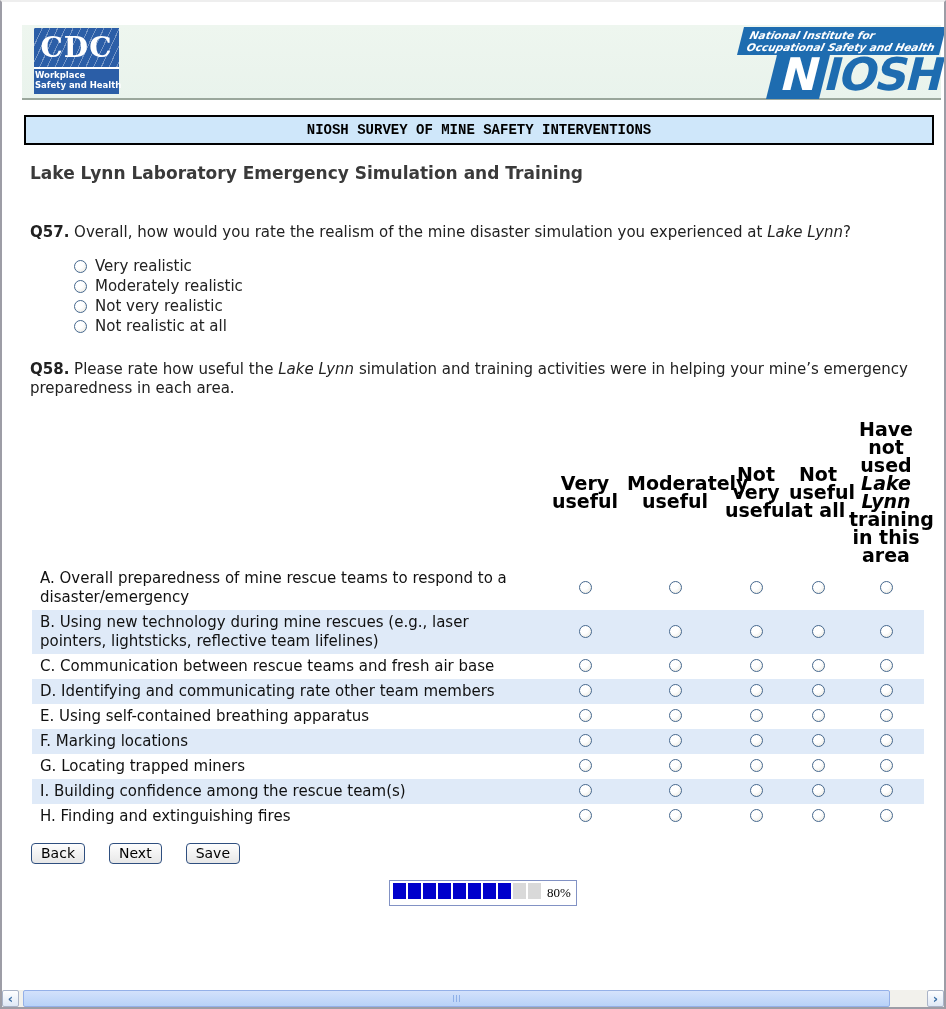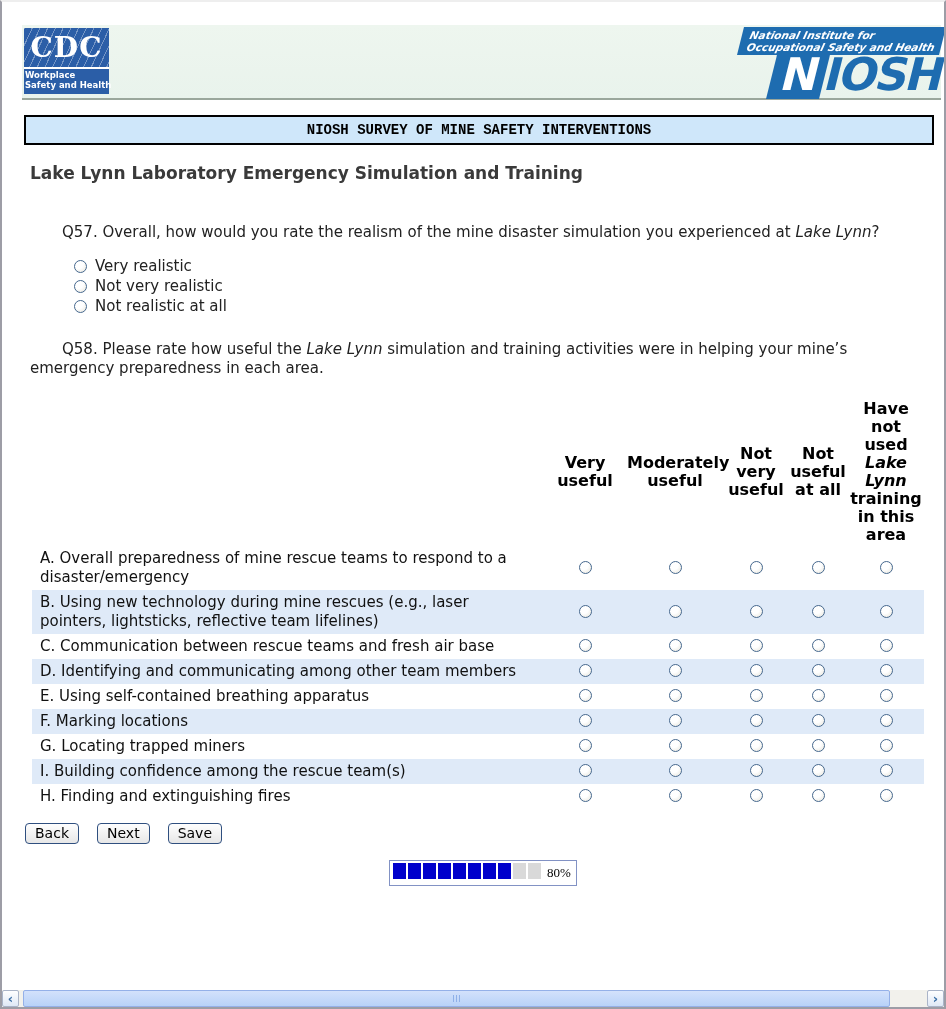--- a/index.html
+++ b/index.html
@@ -22,21 +22,21 @@
   }
   .content{padding:23px 0 0 20px;}
 
   
   .header-band{
     position:relative;height:75px;margin-right:3px;
     background:linear-gradient(#eef6ef,var(--header-band-bg));
     border-bottom:2px solid #9aa79c;
   }
   .cdc-logo{
-    position:absolute;left:2px;top:3px;width:85px;height:66px;
+    position:absolute;left:12px;top:3px;width:85px;height:66px;
     display:flex;flex-direction:column;background:var(--cdc-blue);
   }
   .cdc-top{
     flex:1;display:flex;align-items:center;justify-content:center;
     background-image:repeating-linear-gradient(115deg,rgba(255,255,255,.35) 0 1px,transparent 1px 7px);
     color:#fff;font-family:"DejaVu Serif",serif;font-weight:bold;font-size:28px;letter-spacing:1px;
   }
   .cdc-bottom{
     border-top:2px solid #fff;color:#fff;font-weight:bold;
     font-size:8.5px;line-height:1.15;padding:2px 1px 3px;white-space:nowrap;
@@ -57,46 +57,46 @@
   .niosh-rest{color:var(--niosh-blue);padding-left:1px;}
 
   
   .banner{
     margin:15px 10px 0 2px;border:2px solid #000;background:var(--banner-bg);
     text-align:center;font-weight:bold;font-size:14px;color:#000;padding:5px 0;font-family:Liberation Mono, monospace;
   }
   h1.page-title{margin:18px 0 0 8px;font-size:17px;color:#3a3a3a;}
 
   .q{margin:40px 30px 0 8px;font-size:15px;line-height:19px;max-width:884px;}
-  .q .qnum{font-weight:normal;margin-left:32px;}
+  .q .qnum{font-weight:bold;}
   .q em{font-style:italic;}
   .q58{margin-top:24px;max-width:880px;}
 
   .options{margin:14px 0 0 52px;}
   .opt-row{display:flex;align-items:center;height:20px;font-size:15px;}
   .radio{
     display:inline-block;width:13px;height:13px;border:1px solid #46688e;border-radius:50%;
     background:radial-gradient(circle at 35% 30%, #ffffff 40%, #e6e4da 100%);
     flex:0 0 auto;
   }
   .opt-row .radio{margin-right:8px;}
 
   
   table.matrix{margin:20px 0 0 10px;border-collapse:collapse;table-layout:fixed;width:892px;}
   table.matrix th{
-    font-size:16px;font-weight:bold;color:#000;vertical-align:middle;
+    font-size:19px;font-weight:bold;color:#000;vertical-align:middle;
     text-align:center;line-height:18px;padding:2px 1px;
   }
   table.matrix th em{font-style:italic;}
   td.row-label{font-size:15px;line-height:19px;padding:3px 6px 3px 8px;color:#111;}
   td.radio-cell{text-align:center;vertical-align:middle;}
   tbody tr:nth-child(even){background:var(--row-alt-bg);}
 
   
-  .button-row{margin:14px 0 0 3px;display:flex;gap:18px;}
+  .button-row{margin:14px 0 0 9px;display:flex;gap:24px;}
   .nav-btn{
     font-family:"DejaVu Sans",sans-serif;font-size:14px;color:#000;
     border:1px solid var(--button-border);border-radius:4px;
     background:linear-gradient(#fefefe,#e7e7e7);padding:1px 9px 2px;cursor:pointer;
   }
 
   
   .progress{
     margin:16px auto 0;width:fit-content;display:flex;align-items:center;
     border:1px solid #8292c4;background:#fff;padding:2px 5px 2px 1px;
@@ -157,20 +157,24 @@
     <div class="banner">NIOSH SURVEY OF MINE SAFETY INTERVENTIONS</div>
 
     <h1 class="page-title">Lake Lynn Laboratory Emergency Simulation and Training</h1>
 
     <p class="q q57"><span class="qnum">Q57.</span><span> Overall, how would you rate the realism of the mine disaster simulation you experienced at </span><em>Lake Lynn</em><span>?</span></p>
 
     <div class="options">
         <div class="opt-row">
           <span class="radio"></span>
           <span>Very realistic</span>
+        </div>
+        <div class="opt-row">
+          <span class="radio"></span>
+          <span>Moderately realistic</span>
         </div>
         <div class="opt-row">
           <span class="radio"></span>
           <span>Not very realistic</span>
         </div>
         <div class="opt-row">
           <span class="radio"></span>
           <span>Not realistic at all</span>
         </div>
       </div>
@@ -215,21 +219,21 @@
           </tr>
           <tr>
             <td class="row-label">C. Communication between rescue teams and fresh air base</td>
             <td class="radio-cell"><span class="radio"></span></td>
             <td class="radio-cell"><span class="radio"></span></td>
             <td class="radio-cell"><span class="radio"></span></td>
             <td class="radio-cell"><span class="radio"></span></td>
             <td class="radio-cell"><span class="radio"></span></td>
           </tr>
           <tr>
-            <td class="row-label">D. Identifying and communicating among other team members</td>
+            <td class="row-label">D. Identifying and communicating rate other team members</td>
             <td class="radio-cell"><span class="radio"></span></td>
             <td class="radio-cell"><span class="radio"></span></td>
             <td class="radio-cell"><span class="radio"></span></td>
             <td class="radio-cell"><span class="radio"></span></td>
             <td class="radio-cell"><span class="radio"></span></td>
           </tr>
           <tr>
             <td class="row-label">E. Using self-contained breathing apparatus</td>
             <td class="radio-cell"><span class="radio"></span></td>
             <td class="radio-cell"><span class="radio"></span></td>

